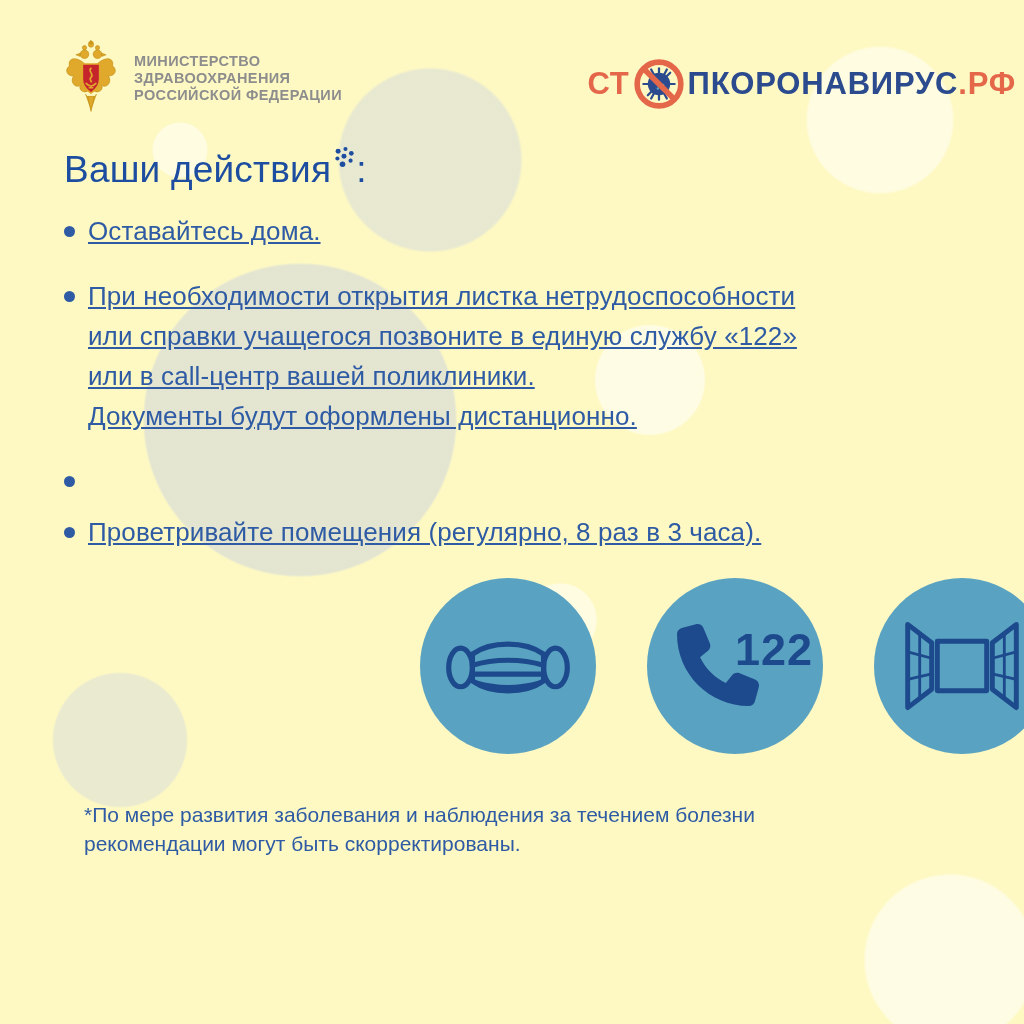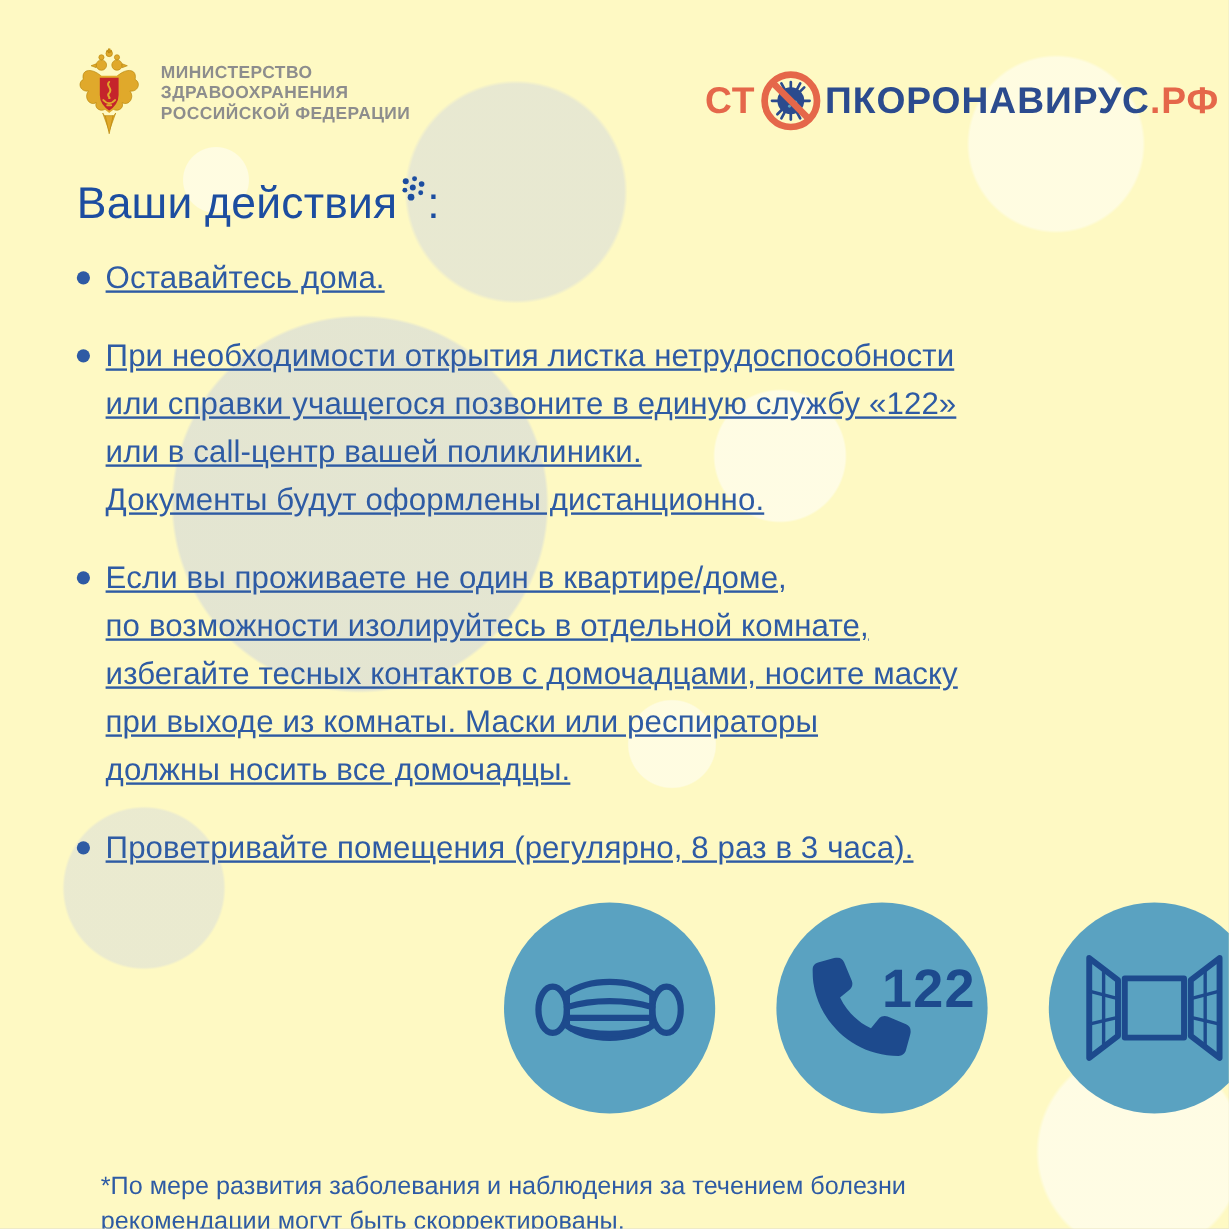--- a/index.html
+++ b/index.html
@@ -179,25 +179,20 @@
       </li>
       <li class="bullet-item">
         <span class="bullet-dot"></span>
         <span class="bullet-text">При необходимости открытия листка нетрудоспособности
 или справки учащегося позвоните в единую службу «122»
 или в call-центр вашей поликлиники.
 Документы будут оформлены дистанционно.</span>
       </li>
       <li class="bullet-item">
         <span class="bullet-dot"></span>
-        <span class="bullet-text">Если вы проживаете не один в квартире/доме,
-по возможности изолируйтесь в отдельной комнате,
-избегайте тесных контактов с домочадцами, носите маску
-при выходе из комнаты. Маски или респираторы
-должны носить все домочадцы.</span>
       </li>
       <li class="bullet-item">
         <span class="bullet-dot"></span>
         <span class="bullet-text">Проветривайте помещения (регулярно, 8 раз в 3 часа).</span>
       </li>
     </ul>
 
     <div class="icon-row">
 
       <div class="icon-circle">

